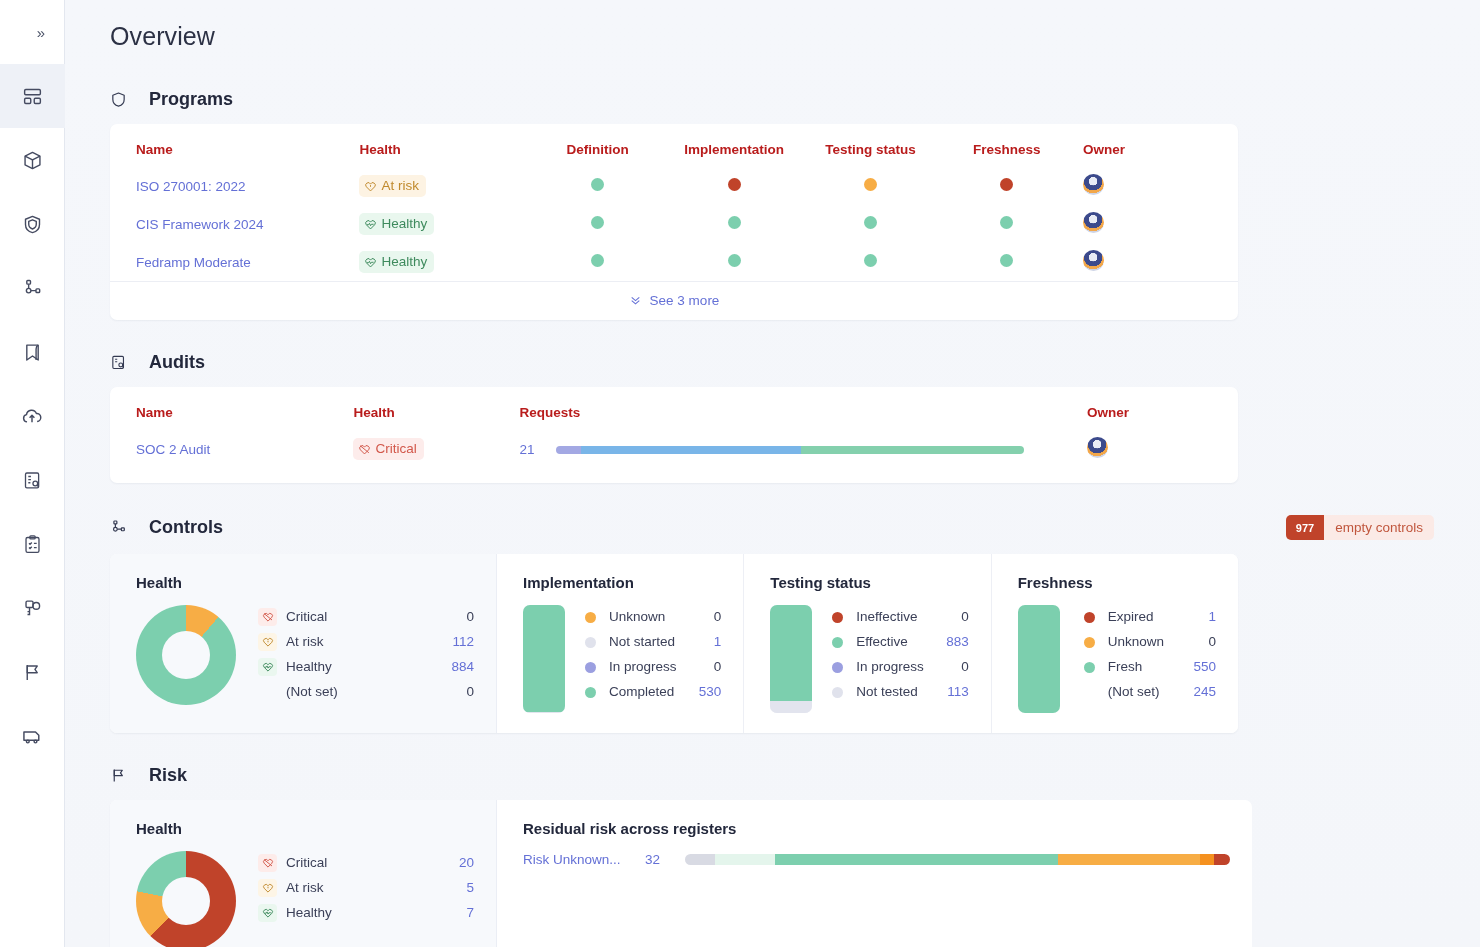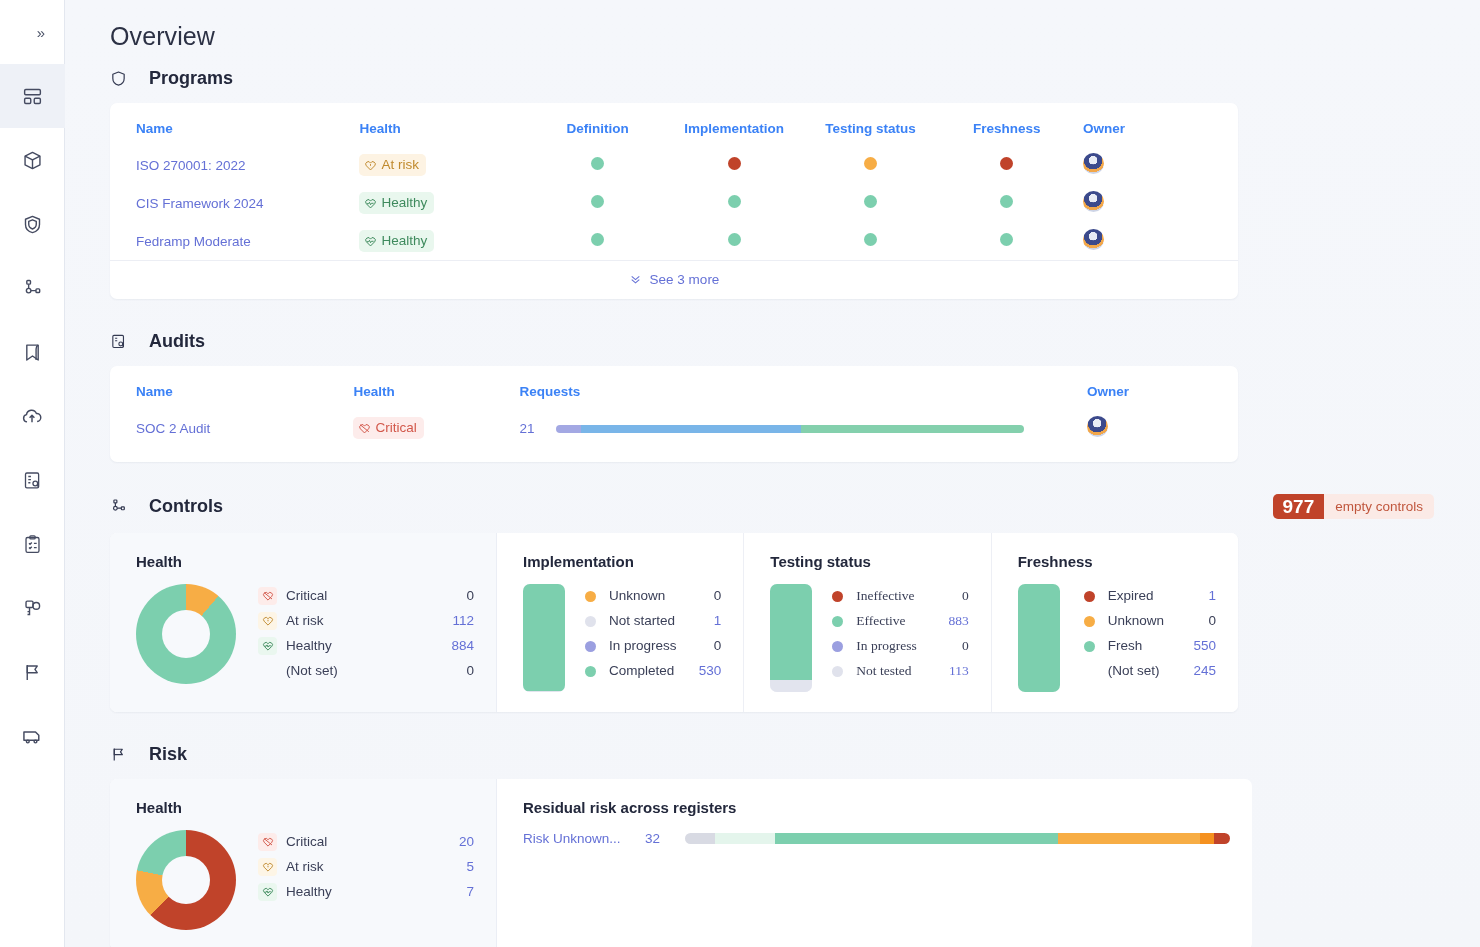--- a/index.html
+++ b/index.html
@@ -42,21 +42,21 @@
   .main {
     flex: 1 1 auto; height: 947px;
     overflow: hidden;
     padding: 0 0 0 0;
     background: linear-gradient(180deg,#f5f7fb 0%, #f4f6fa 100%);
   }
   .main-inner { padding: 22px 46px 0 45px; }
 
   .page-title {
     font-size: 25px; font-weight: 400; color: #2c3145;
-    letter-spacing: 0.1px; margin-bottom: 17px;
+    letter-spacing: 0.1px; margin-bottom: 38px;
   }
 
   .section-head {
     display: flex; align-items: center; gap: 22px;
     margin-bottom: 14px;
   }
   .section-head .sh-icon { color: #343a52; display:flex; }
   .section-title {
     font-size: 18px; font-weight: bold; color: #23283c;
   }
@@ -65,21 +65,21 @@
   .card {
     background: #ffffff;
     border-radius: 7px;
     box-shadow: 0 1px 2px rgba(40,50,80,.06);
     width: 1128px;
   }
 
   
   table.tbl { width: 100%; border-collapse: collapse; }
   table.tbl th {
-    text-align: left; font-size: 13.5px; font-weight: bold; color: #3b82f6;
+    text-align: left; font-size: 13.5px; font-weight: bold; color: #b91c1c;
     padding: 18px 0 10px 0;
   }
   table.tbl td {
     font-size: 13.5px; padding: 7px 0; vertical-align: middle;
   }
   .col-name { width: 245px; padding-left: 26px !important; }
   .col-health { width: 167px; }
   .col-dot { width: 134px; text-align: center !important; }
   .col-owner { width: 160px; padding-left: 8px !important; }
   th.col-dot, td.col-dot { text-align: center; }
@@ -124,21 +124,21 @@
   .audit-bar span { height: 100%; display:block; }
 
   
   .badge-wrap {
     display: inline-flex; align-items: stretch;
     border-radius: 5px; overflow: hidden; background: #fbeae6;
     height: 25px;
   }
   .badge-num {
     background: #c0432a; color: #ffffff; font-weight: bold;
-    font-size: 19px; padding: 0 10px; display:flex; align-items:center;
+    font-size: 11px; padding: 0 10px; display:flex; align-items:center;
   }
   .badge-lbl {
     color: #c0563d; font-size: 13.5px; padding: 0 11px;
     display:flex; align-items:center;
   }
 
   .panel-row { display: flex; width: 1128px; }
   .panel {
     background: #ffffff; padding: 20px 22px 20px 26px;
   }
@@ -536,21 +536,21 @@
                   </span>
                 <span class="lg-lbl">Completed</span>
                 <span class="lg-val">530</span>
               </div>
             </div>
           </div>
         </div>
 
         <div class="panel stat">
           <div class="panel-title">Testing status</div>
-          <div class="panel-body" style="gap:16px;font-family:Liberation Serif, serif;">
+          <div class="panel-body" style="gap:16px;">
             <div class="vbar">
               <span style="height:88.7%;background:#7ccfae"></span>
               <span style="height:11.3%;background:#e2e4ee"></span>
             </div>
             <div class="legend">
               <div class="legend-row">
                 <span class="lg-ico">
                     <span class="dot sm red"></span>
                   </span>
                 <span class="lg-lbl">Ineffective</span>

